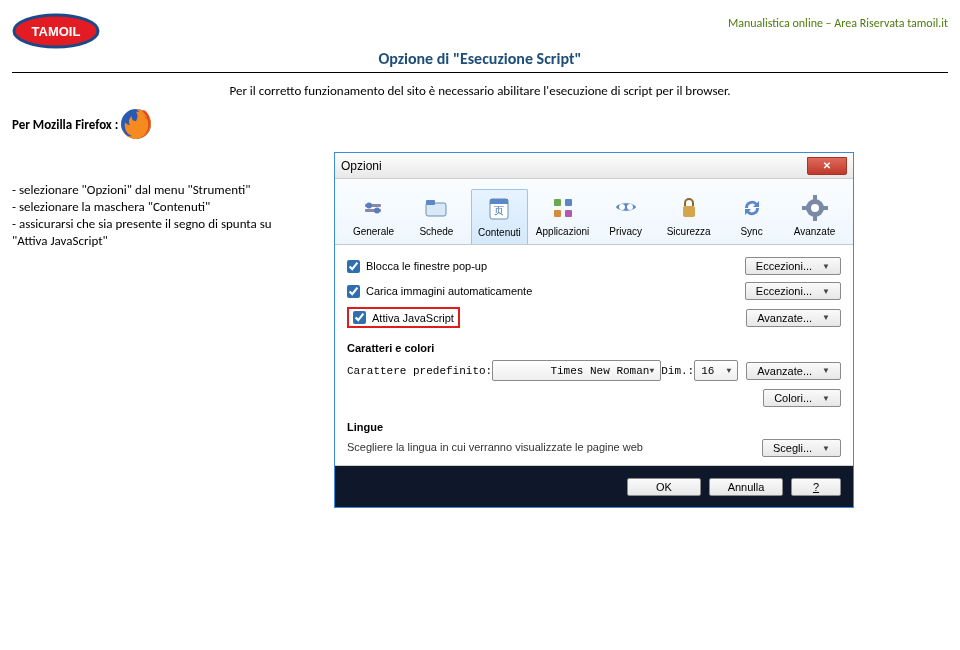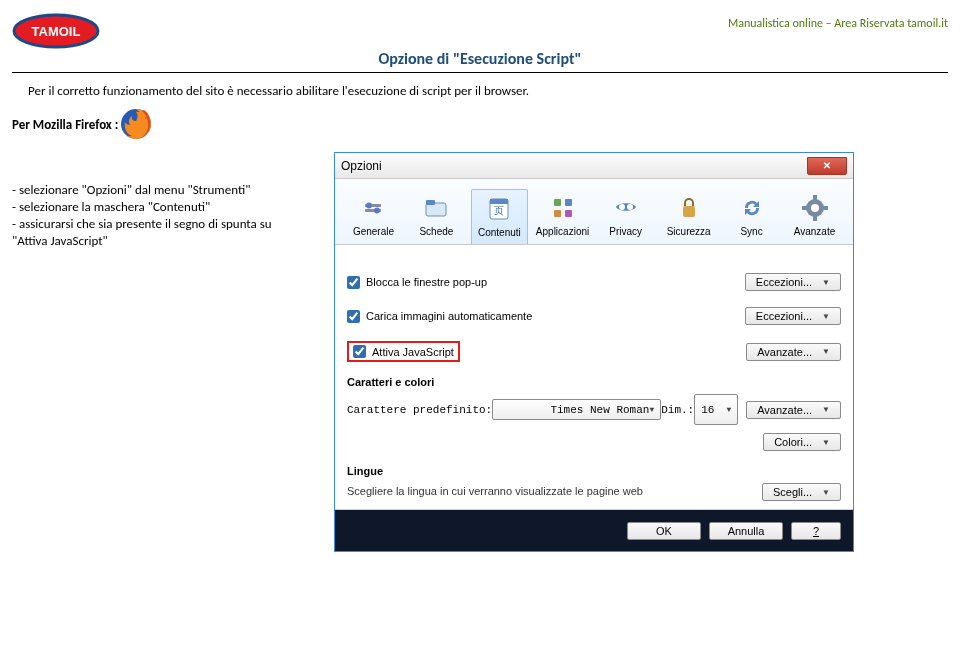--- a/index.html
+++ b/index.html
@@ -2,46 +2,46 @@
 <html><head>
 <meta charset="utf-8">
 <style>
 * { box-sizing: border-box; margin: 0; padding: 0; }
 body { font-family: Calibri, Arial, sans-serif; font-size: 13px; background: #fff; color: #000; width: 960px; height: 650px; position: relative; }
 .header-row { display: flex; justify-content: space-between; align-items: flex-start; padding: 10px 12px 0 12px; }
 .logo { width: 88px; height: 42px; }
 .header-right { color: #4d7c0f; font-size: 12px; padding-top: 6px; }
 .page-title { text-align: center; color: #1f4e79; font-weight: bold; font-size: 16px; margin-top: -6px; }
 .hr { border-top: 1px solid #000; margin: 4px 12px 10px 12px; }
-.intro { padding: 0 28px; }
+.intro { padding: 0 28px; text-align: center; }
 .firefox-line { padding: 8px 12px 10px 12px; display: flex; align-items: center; gap: 0; }
 .ff-icon { width: 36px; height: 36px; }
 .content-row { display: flex; padding: 0 12px; gap: 12px; }
 .instructions { width: 310px; font-size: 13px; line-height: 1.3; padding-top: 30px; }
 .instructions li { list-style: none; }
 .dialog { width: 520px; border: 1px solid #3a8bdc; background: #fff; font-family: "Segoe UI", Tahoma, sans-serif; font-size: 11px; color: #000; }
 .titlebar { height: 26px; background: linear-gradient(#fefefe,#e8e8e8); display: flex; align-items: center; justify-content: space-between; padding: 0 6px; border-bottom: 1px solid #ccc; }
 .title-text { font-size: 12px; color: #000; }
 .close-btn { width: 40px; height: 18px; background: linear-gradient(#de6a5a,#c0392b); border: 1px solid #a63324; border-radius: 0 0 2px 2px; color: #fff; display: flex; align-items: center; justify-content: center; font-size: 10px; font-weight: bold; }
 .tabs { display: flex; background: linear-gradient(#fafdff,#eef6fd); padding: 10px 10px 0 10px; border-bottom: 1px solid #c9c9c9; gap: 6px; }
 .tab { width: 58px; display: flex; flex-direction: column; align-items: center; gap: 3px; padding: 4px 2px 6px 2px; border-radius: 2px 2px 0 0; font-size: 10px; cursor: pointer; }
 .tab.active { background: linear-gradient(#e7f3ff,#d4e9fb); border: 1px solid #9cc5e6; border-bottom: none; }
 .tab-icon { width: 30px; height: 30px; }
 .dialog-body { padding: 12px 12px 8px 12px; background: #fff; }
-.check-row { display: flex; align-items: center; justify-content: space-between; margin-bottom: 7px; margin-top: 16px; }
+.check-row { display: flex; align-items: center; justify-content: space-between; margin-bottom: 7px; }
 .check-left { display: flex; align-items: center; gap: 6px; }
 .chk { width: 13px; height: 13px; accent-color: #2f6fb0; }
 .btn { font-family: Liberation Sans, sans-serif; font-size: 11px; background: linear-gradient(#fafafa,#e7e7e7); border: 1px solid #8a8a8a; border-radius: 2px; padding: 2px 10px; display: inline-flex; align-items: center; }
 .btn .chev { margin-left: 10px; font-size: 8px; color: #444; }
 .js-outline { border: 2px solid #e21b1b; padding: 2px 4px; display: flex; align-items: center; gap: 6px; }
 .section-head { font-weight: 600; margin: 14px 0 6px 0; }
 .font-row { display: flex; align-items: center; justify-content: space-between; gap: 8px; }
 .font-left { display: flex; align-items: center; flex: 1; font-family: Liberation Mono, monospace; }
 .font-select { flex: 1; border: 1px solid #8a8a8a; border-radius: 2px; background: linear-gradient(#fff,#eee); height: 21px; display: flex; align-items: center; justify-content: flex-end; padding: 0 6px; }
-.dim-select { width: 44px; border: 1px solid #8a8a8a; border-radius: 2px; background: linear-gradient(#fff,#eee); height: 31px; display: flex; align-items: center; justify-content: space-between; padding: 0 6px; }
+.dim-select { width: 44px; border: 1px solid #8a8a8a; border-radius: 2px; background: linear-gradient(#fff,#eee); height: 21px; display: flex; align-items: center; justify-content: space-between; padding: 0 6px; }
 .chev-sm { font-size: 8px; color: #444; }
 .color-row { display: flex; justify-content: flex-end; margin-top: 8px; }
 .lang-desc { color: #333; margin-bottom: 4px; }
 .lang-row { display: flex; justify-content: space-between; align-items: flex-end; gap: 10px; }
 .dialog-footer { height: 42px; background: #0f172a; border-top: 1px solid #d0d0d0; display: flex; justify-content: flex-end; align-items: center; gap: 8px; padding: 0 12px; }
 .footer-btn { min-width: 74px; justify-content: center; }
 </style>
 </head>
 <body>
 

